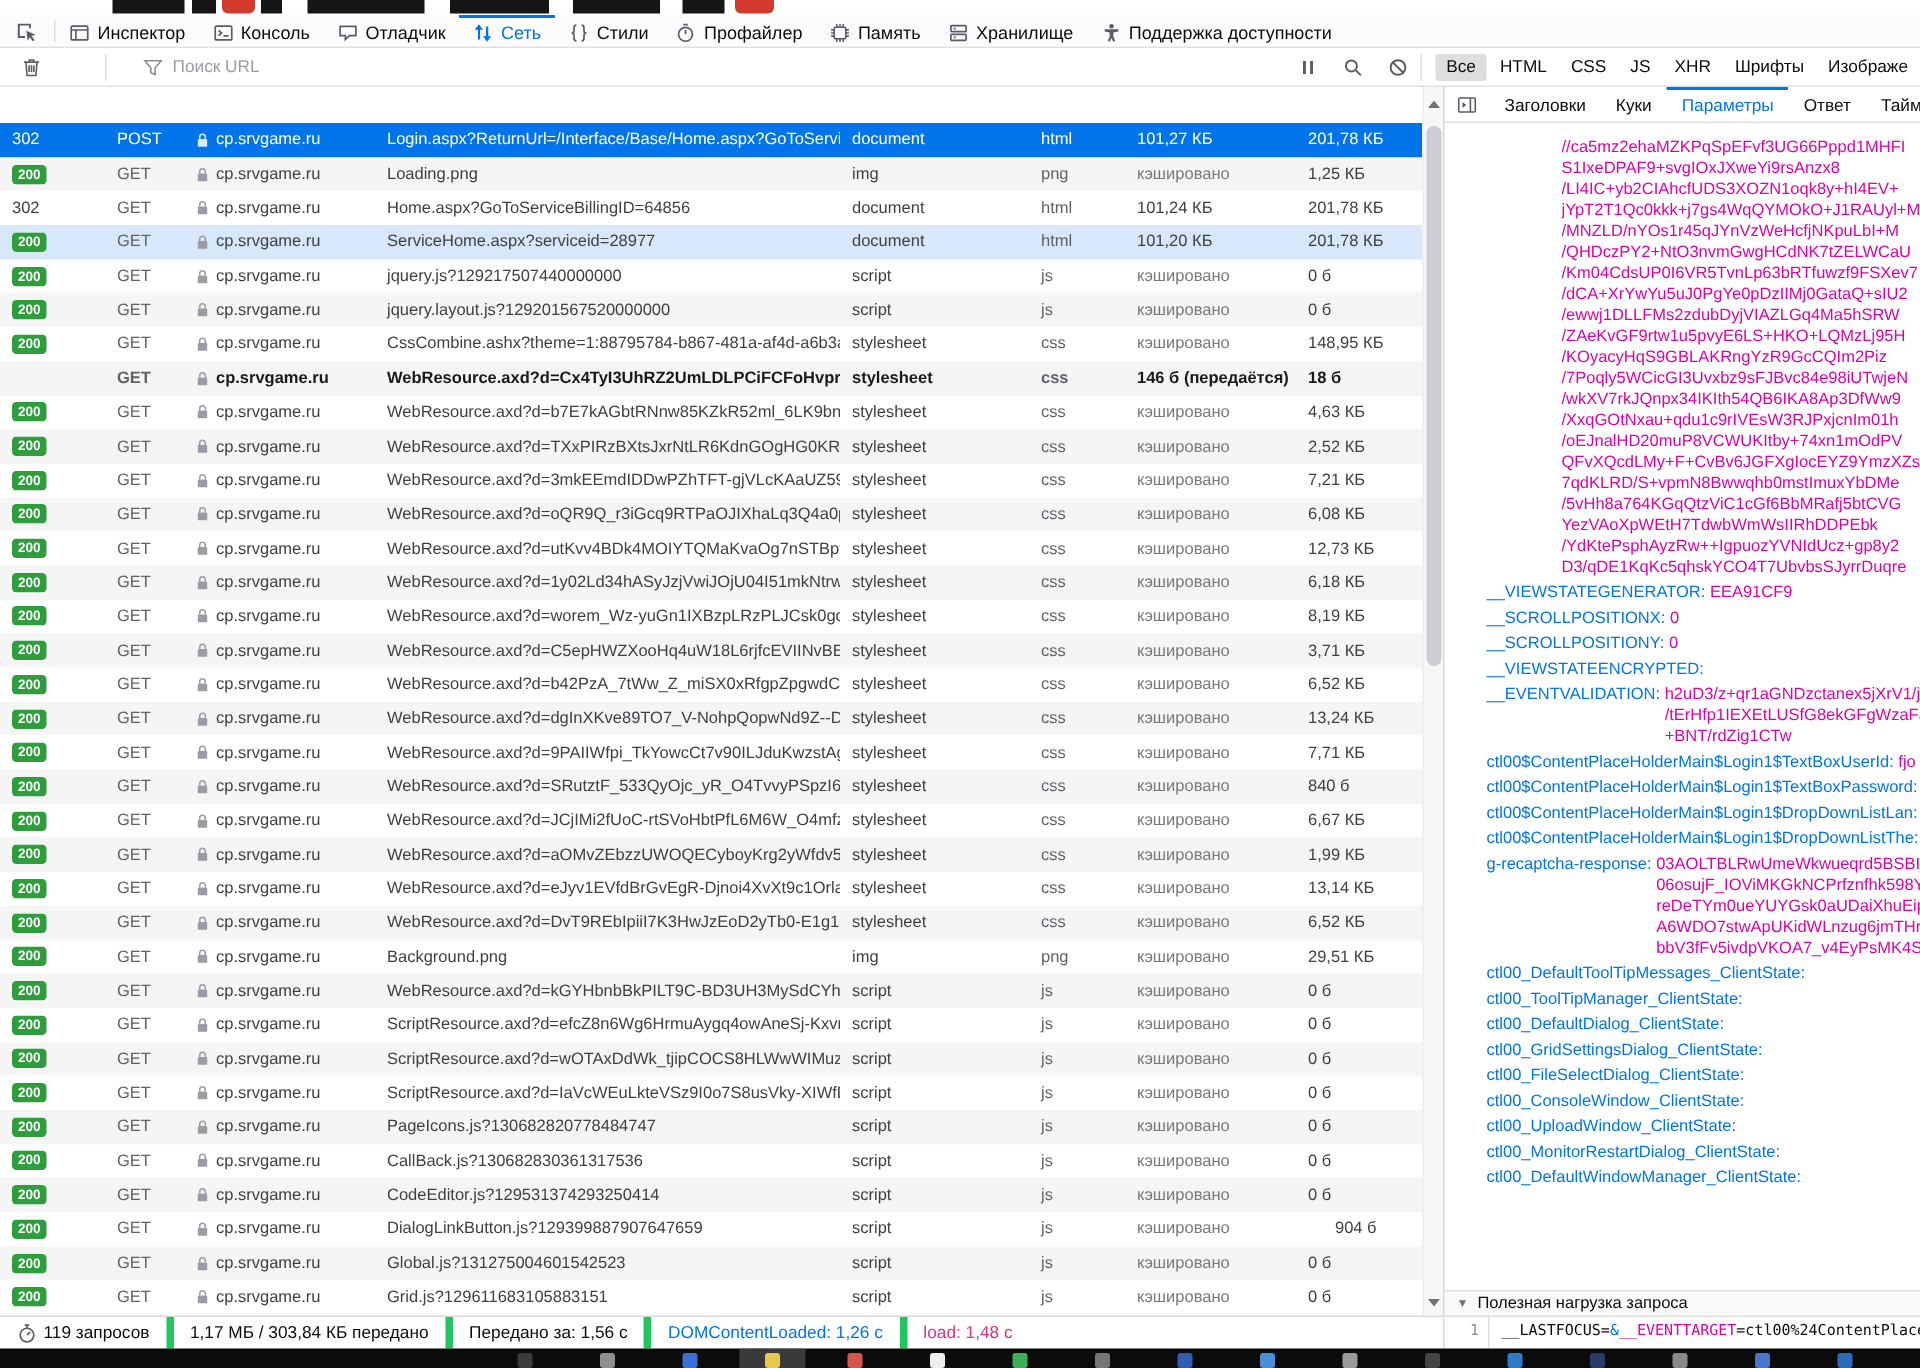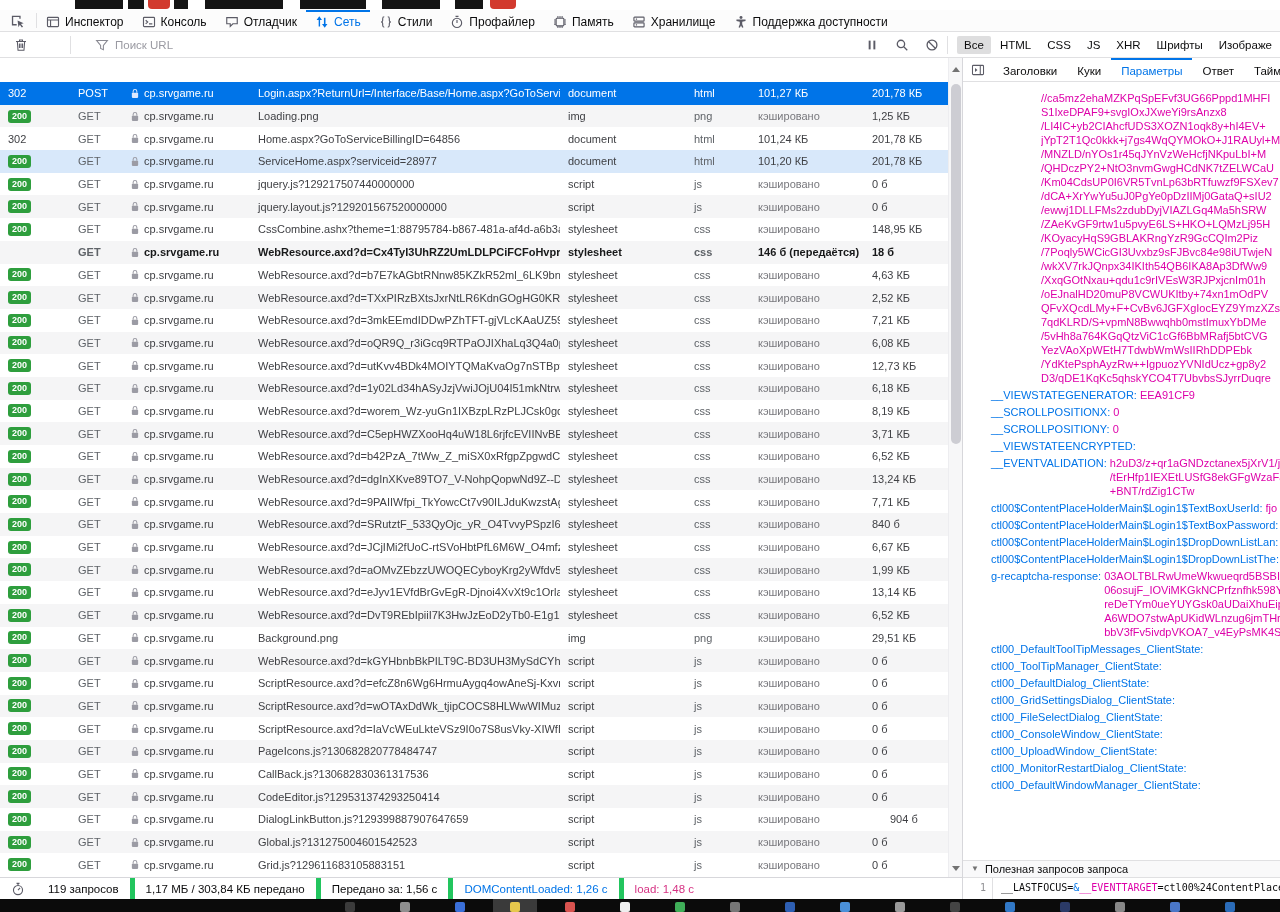--- a/index.html
+++ b/index.html
@@ -61,21 +61,21 @@
   #v-scrollbar { position:absolute; top:0; right:0; width:14px; height:100%; background:#f7f7f8; border-left:1px solid #ededf0; }
   #v-scrollbar .arrow { position:absolute; left:0; width:100%; height:14px; display:flex; align-items:center; justify-content:center; color:#737373; }
   #v-scrollbar .arrow.up { top:4px; }
   #v-scrollbar .arrow.down { bottom:2px; }
   #scroll-thumb { position:absolute; left:2px; width:10px; top:26px; height:360px; background:#cdcdd3; border-radius:5px; }
   .tri-up { width:0; height:0; border-left:4px solid transparent; border-right:4px solid transparent; border-bottom:5px solid #737373; }
   .tri-down { width:0; height:0; border-left:4px solid transparent; border-right:4px solid transparent; border-top:5px solid #737373; }
 
   
   #status-bar { height:22px; flex:none; border-top:1px solid #d7d7db; display:flex; align-items:center; font-size:11.5px; background:#fff; }
-  .sb-item { padding:0 11px; display:flex; align-items:center; gap:23px; height:100%; white-space:nowrap; }
+  .sb-item { padding:0 11px; display:flex; align-items:center; gap:4px; height:100%; white-space:nowrap; }
   .sb-item + .sb-item { border-left:5px solid #22c55e; }
   .sb-item .ic { color:#5b5b66; }
   .sb-blue { color:var(--accent); }
   .sb-pink { color:var(--load); }
 
   
   #right-pane { flex:1; border-left:1px solid #d7d7db; display:flex; flex-direction:column; background:#fff; overflow:hidden; }
   #side-tabs { height:24px; flex:none; display:flex; align-items:stretch; border-bottom:1px solid #e0e0e2; font-size:11.5px; }
   #pane-toggle { display:flex; align-items:center; padding:0 8px; color:#5b5b66; }
   .side-tab { display:flex; align-items:center; padding:0 10px; border-top:2px solid transparent; white-space:nowrap; }
@@ -1229,21 +1229,21 @@
         </div>
         <div class="p-entry">
           <span class="p-key">ctl00_DefaultWindowManager_ClientState: </span>
           <div class="p-vals">
             <div></div>
           </div>
         </div>
       </div>
     <div id="payload-header">
       <span class="twisty">▼</span>
-      <span>Полезная запросов запроса</span>
+      <span>Полезная нагрузка запроса</span>
     </div>
     <div id="payload-code">
       <div id="payload-gutter">1</div>
       <div id="payload-line"><span class="">__LASTFOCUS=</span><span class="seg-blue">&amp;</span><span class="seg-magenta">__EVENTTARGET</span><span class="">=ctl00%24ContentPlace</span></div>
     </div>
   </div>
 </div>
 
 <div id="taskbar">
     <div class="tb-ic" style="left: 345px; background: rgb(59, 59, 59);"></div>

